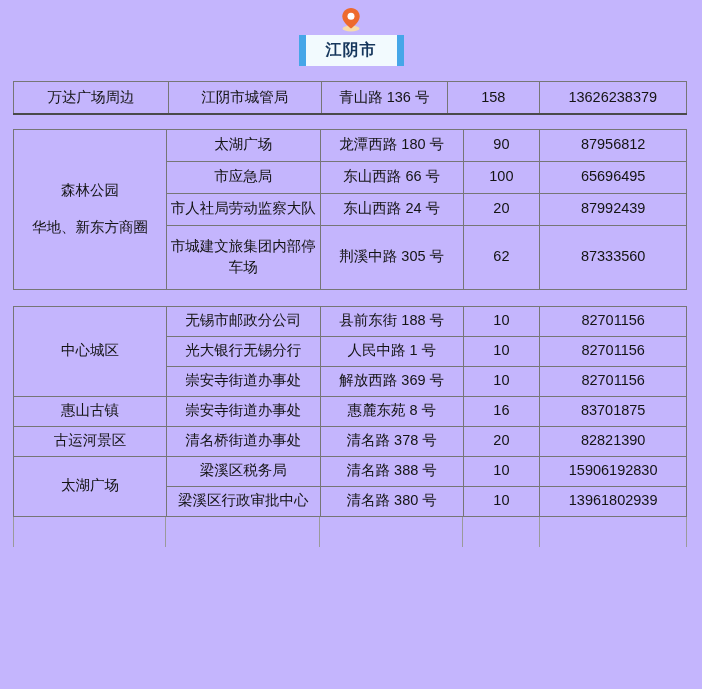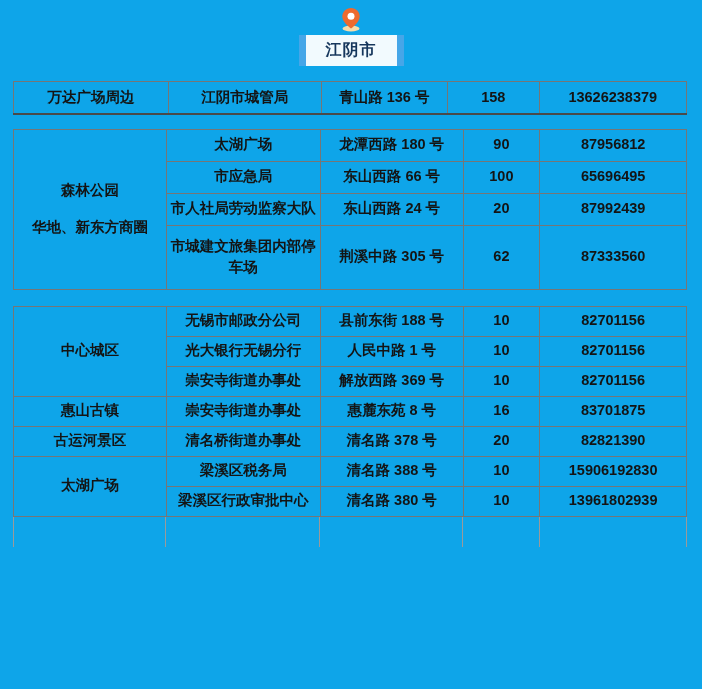--- a/index.html
+++ b/index.html
@@ -1,21 +1,21 @@
 <!DOCTYPE html>
 <html><head>
 <meta charset="utf-8">
 <style>
   * { box-sizing: border-box; }
   body { margin: 0; background: #ffffff; }
   .page {
     position: relative;
     width: 702px;
     height: 689px;
-    background: #0ea5e9;
+    background: #c4b5fd;
     overflow: hidden;
     font-family: "Liberation Sans", "DejaVu Sans", sans-serif;
   }
 
   
   .section-head { text-align: center; }
   .head-1 { padding-top: 6px; }
   .head-2 { margin-top: 19px; }
   .head-3 { margin-top: 21px; }
   .pin-wrap { line-height: 0; }
@@ -45,21 +45,21 @@
     border-collapse: collapse;
     table-layout: fixed;
   }
   .tbl-1 { margin-top: 15px; }
   .tbl-2 { margin-top: 14px; }
   .tbl-3 { margin-top: 16px; }
   .data-table td {
     border: 1px solid #767676;
     text-align: center;
     vertical-align: middle;
-    font-weight: bold;
+    font-weight: normal;
     font-size: 14.5px;
     color: #141414;
     height: 32px;
     padding: 2px 4px;
     line-height: 1.45;
   }
   .tbl-1 { border-bottom: 2px solid #4a4a4a; }
   .tbl-3 td { height: 30px; text-align: center; }
   .row-tall td { height: 64px; }
   .num-cell { font-family: "Liberation Sans", sans-serif; }

